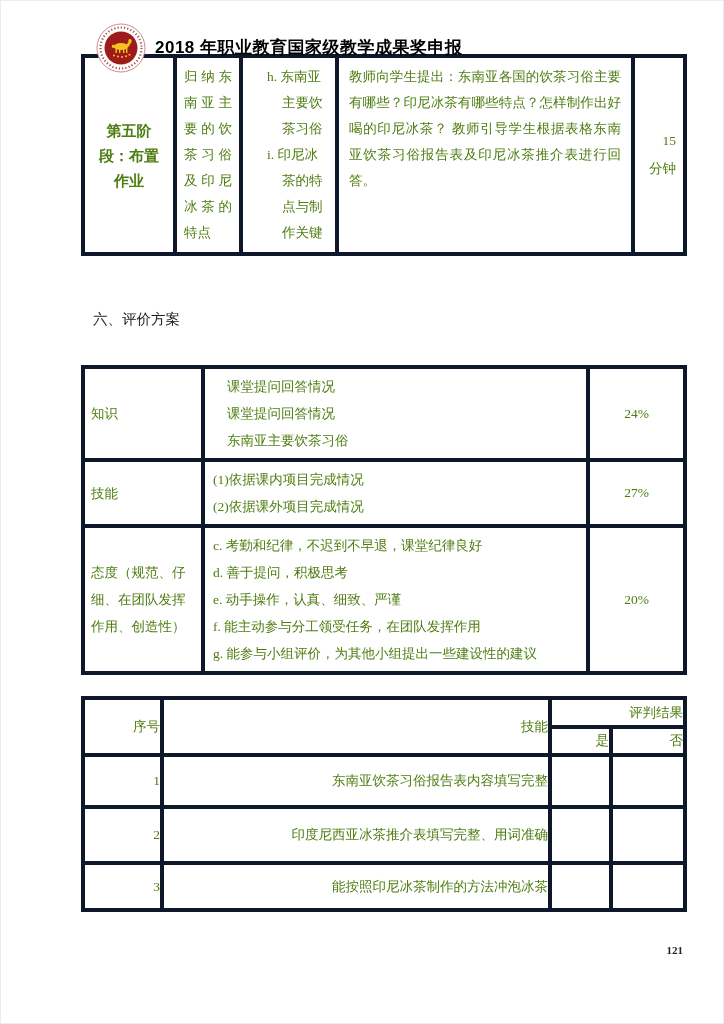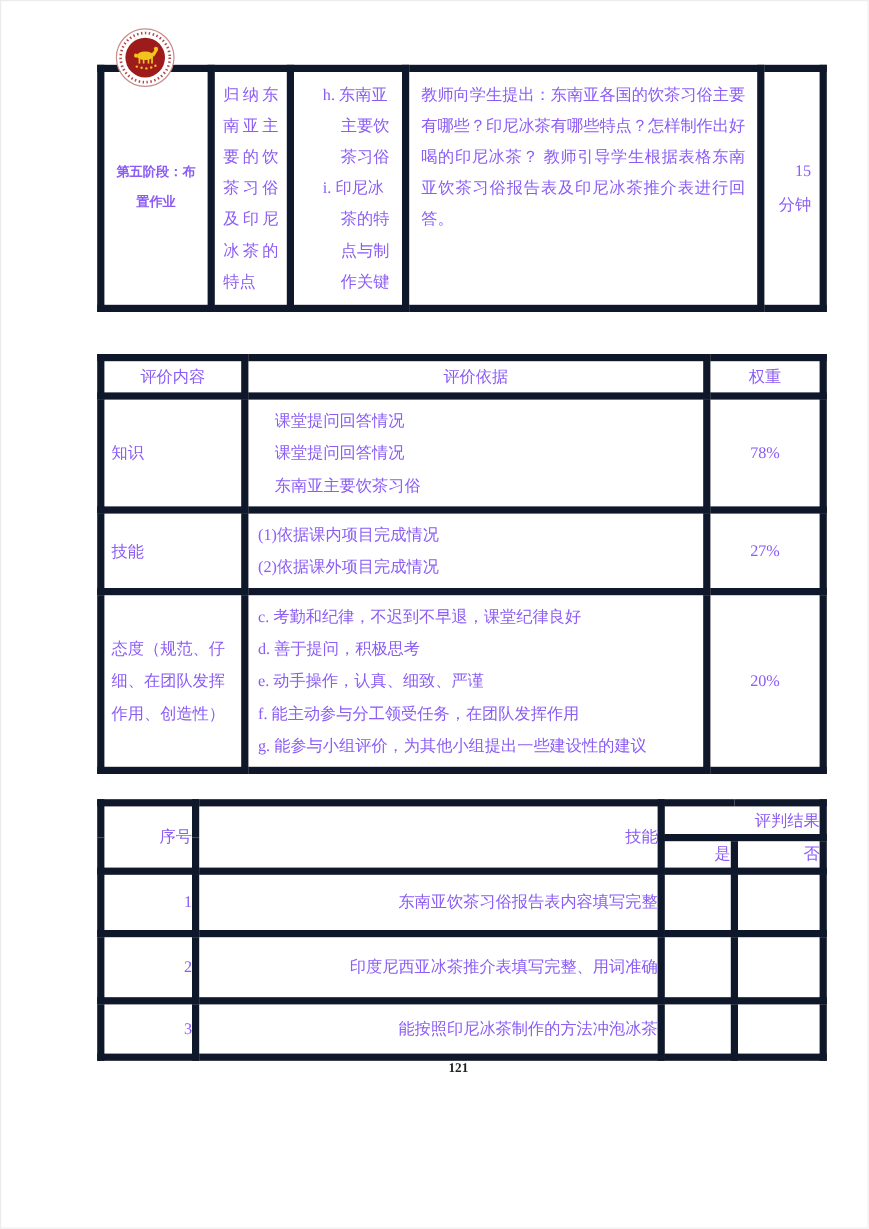--- a/index.html
+++ b/index.html
@@ -19,30 +19,30 @@
   .header { height:53px; padding-top:40px; padding-left:15px;
             display:flex; align-items:center; gap:9px; }
   .logo { width:50px; height:50px; flex:0 0 auto; }
   .page-title {
     font-family:"Liberation Sans","DejaVu Sans",sans-serif;
     font-weight:bold; font-size:17px; color:#000; letter-spacing:0.5px;
   }
 
   
   table { border-collapse:collapse; table-layout:fixed; }
-  td, th { border:6px solid #0f172a; font-weight:normal;
-           font-size:13.5px; color:#8b5cf6; }
+  td, th { border:4px solid #0f172a; font-weight:normal;
+           font-size:13.5px; color:#4d7c0f; }
 
   
   .t1 { width:602px; }
   .t1 td { vertical-align:top; padding:6px 7px; line-height:26px; }
   .t1 .cell-stage {
     vertical-align:middle; text-align:center;
     font-weight:bold; line-height:25px;
-    font-family:"Liberation Sans","DejaVu Sans",sans-serif; font-size:11px;
+    font-family:"Liberation Sans","DejaVu Sans",sans-serif; font-size:15px;
   }
   .t1 .cell-goal { text-align:justify; padding:6px 7px; }
   .t1 .cell-points .hang { padding-left:15px; text-indent:-15px;margin-left:17px; }
   .t1 .cell-activity { text-align:justify; padding:6px 10px; }
   .t1 .cell-duration { vertical-align:middle; text-align:right; line-height:28px; }
   .t1 tr { height:187px; }
 
   
   .section-title { margin-top:52px; margin-left:12px;
                    font-size:14.5px; line-height:22px; }
@@ -61,21 +61,21 @@
   
   .t3 { width:602px; margin-top:21px; }
   .t3 td { text-align:right; vertical-align:middle; line-height:20px; }
   .t3 .hr1 { height:29px; }
   .t3 .hr2 { height:28px; }
   .t3 .dr1 { height:52px; }
   .t3 .dr2 { height:56px; }
   .t3 .dr3 { height:47px; }
 
   
-  .footer { text-align:center;
+  .footer { margin-top:32px; text-align:right;
             font-size:11px; font-weight:bold; color:#222; }
 </style>
 </head>
 <body>
 
 <div class="page">
   <div class="content">
 
     <div class="header">
       <div class="logo">
@@ -93,20 +93,21 @@
             <rect x="30" y="24" width="1.4" height="6"></rect>
             <path d="M18.5 22 Q15.5 20.5 15.8 24.2 Q17.5 25.5 19 24.5 Z"></path>
             <circle cx="18" cy="32.5" r="1"></circle>
             <circle cx="22" cy="33.5" r="1"></circle>
             <circle cx="26" cy="34" r="1"></circle>
             <circle cx="30" cy="33.2" r="1"></circle>
             <circle cx="33.5" cy="31.8" r="1"></circle>
           </g>
         </svg>
       </div>
+      <div class="page-title">2018 年职业教育国家级教学成果奖申报</div>
     </div>
 
     <table class="t1">
       <colgroup>
         <col style="width:92px">
           <col style="width:66px">
           <col style="width:96px">
         <col style="width:296px">
           <col style="width:52px">
       </colgroup>
@@ -120,41 +121,37 @@
         </td>
         <td class="cell-activity">教师向学生提出：东南亚各国的饮茶习俗主要有哪些？印尼冰茶有哪些特点？怎样制作出好喝的印尼冰茶？ 教师引导学生根据表格东南亚饮茶习俗报告表及印尼冰茶推介表进行回答。</td>
         <td class="cell-duration">
           <div>15</div>
           <div>分钟</div>
         </td>
       </tr>
     </tbody>
       </table>
 
+    <div class="section-title">六、评价方案</div>
 
     <table class="t2">
       <colgroup>
         <col style="width:120px">
           <col style="width:385px">
           <col style="width:97px">
       </colgroup>
       <tbody>
-          <tr>
-        <th>评价内容</th>
-        <th>评价依据</th>
-        <th>权重</th>
-      </tr>
       <tr class="r-knowledge">
         <td class="cell-ec">知识</td>
         <td class="cell-basis indented">
           <div>课堂提问回答情况</div>
           <div>课堂提问回答情况</div>
           <div>东南亚主要饮茶习俗</div>
         </td>
-        <td class="cell-weight">78%</td>
+        <td class="cell-weight">24%</td>
       </tr>
       <tr class="r-skill">
         <td class="cell-ec">技能</td>
         <td class="cell-basis">
           <div>(1)依据课内项目完成情况</div>
           <div>(2)依据课外项目完成情况</div>
         </td>
         <td class="cell-weight">27%</td>
       </tr>
       <tr class="r-attitude">

